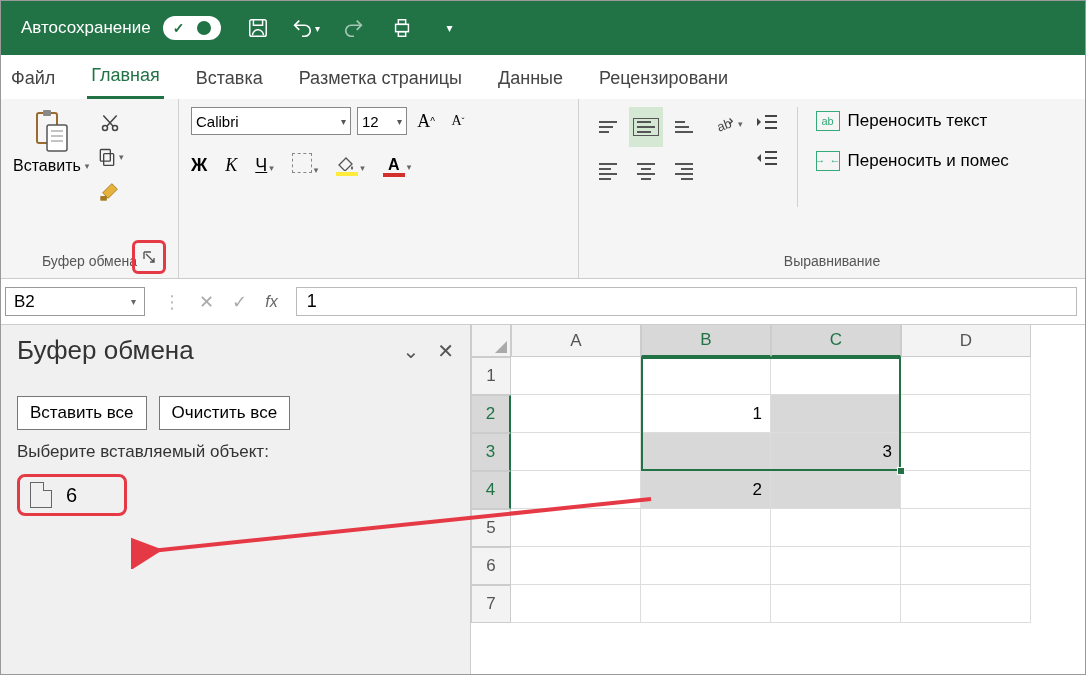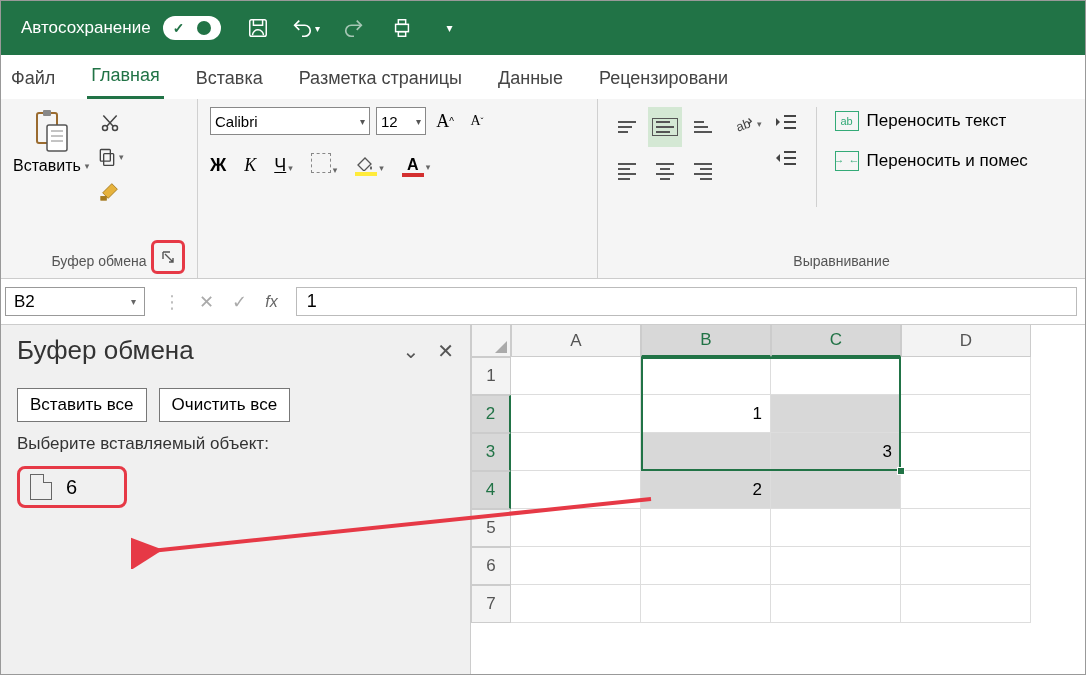--- a/index.html
+++ b/index.html
@@ -76,21 +76,21 @@
   .formula-input { flex:1; border:1px solid #bbb; margin:8px 8px 8px 0; padding:0 10px; font-size:18px; display:flex; align-items:center; background:#fff;}
 
   
   .work-area { display:flex; height: calc(675px - 54px - 44px - 180px - 46px); }
 
   
   .clip-pane { width: 470px; background:#f0f0f0; border-right:1px solid #ccc; padding: 10px 16px; position:relative;}
   .clip-head { display:flex; align-items:center; justify-content:space-between;}
   .clip-title { font-size:26px; color:#333;}
   .clip-head-btns { display:flex; gap:18px; font-size:20px; color:#555;}
-  .clip-btn-row { display:flex; gap:12px; margin-top:22px;align-items:center;}
+  .clip-btn-row { display:flex; gap:12px; margin-top:30px;align-items:center;}
   .clip-btn { border:1px solid #777; background:#fff; padding:6px 12px; font-size:17px;}
   .clip-hint { margin-top:12px; font-size:17px; color:#333;}
   .clip-item { margin-top:12px; border:3px solid #e63946; border-radius:8px; width:110px; height:42px; display:flex; align-items:center; gap:14px; padding:0 10px; background:#f0f0f0;}
   .clip-item-icon { width:22px; height:26px; border:1px solid #666; position:relative;}
   .clip-item-icon::before{content:""; position:absolute; right:-1px; top:-1px; width:8px; height:8px; background:#f0f0f0; border-left:1px solid #666; border-bottom:1px solid #666;}
   .clip-item-val { font-size:20px;}
 
   
   .sheet { flex:1; position:relative; overflow:hidden; font-size:17px;}
   .col-headers { display:grid; grid-template-columns: 40px repeat(4, 130px); height:32px;}
@@ -158,21 +158,21 @@
   <div class="tab">Файл</div>
   <div class="tab active">Главная</div>
   <div class="tab">Вставка</div>
   <div class="tab">Разметка страницы</div>
   <div class="tab">Данные</div>
   <div class="tab">Рецензировани</div>
 </div>
 
 <div class="ribbon">
 
-  <div class="ribbon-group" style="width:197px;justify-content:space-between;">
+  <div class="ribbon-group" style="width:178px;justify-content:space-between;">
     <div class="group-body">
       <div class="paste-col">
         <div class="big-icon">
           <svg width="40" height="44" viewBox="0 0 40 44">
               <rect x="6" y="4" width="20" height="30" rx="2" fill="none" stroke="#9a6b2f" stroke-width="2"></rect>
               <rect x="12" y="1" width="8" height="6" rx="1" fill="#888"></rect>
               <rect x="16" y="16" width="20" height="26" rx="2" fill="#fff" stroke="#555" stroke-width="1.5"></rect>
               <line x1="20" y1="22" x2="32" y2="22" stroke="#888"></line>
               <line x1="20" y1="27" x2="32" y2="27" stroke="#888"></line>
               <line x1="20" y1="32" x2="32" y2="32" stroke="#888"></line>

